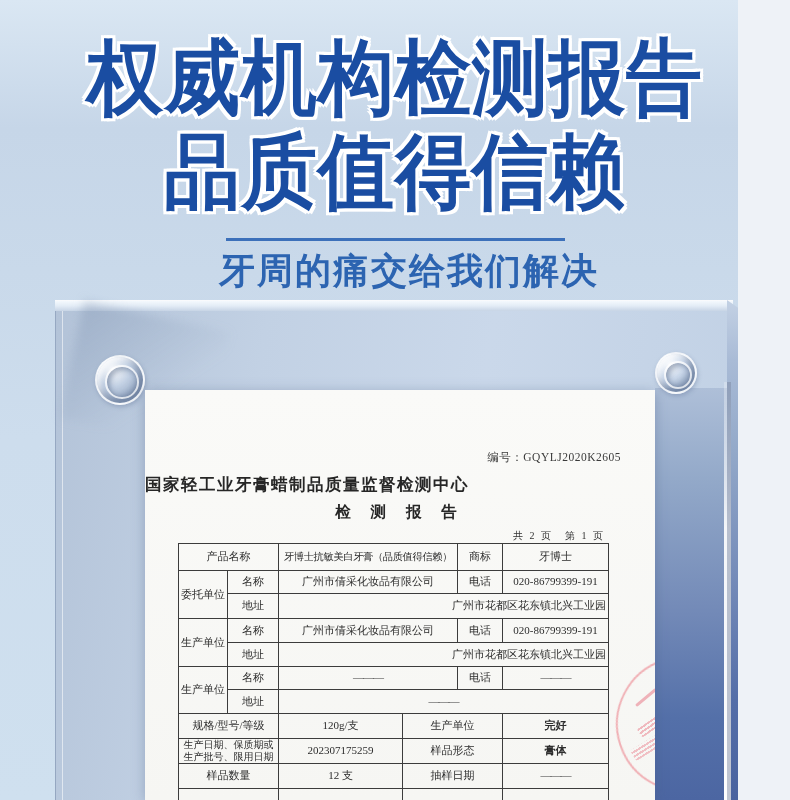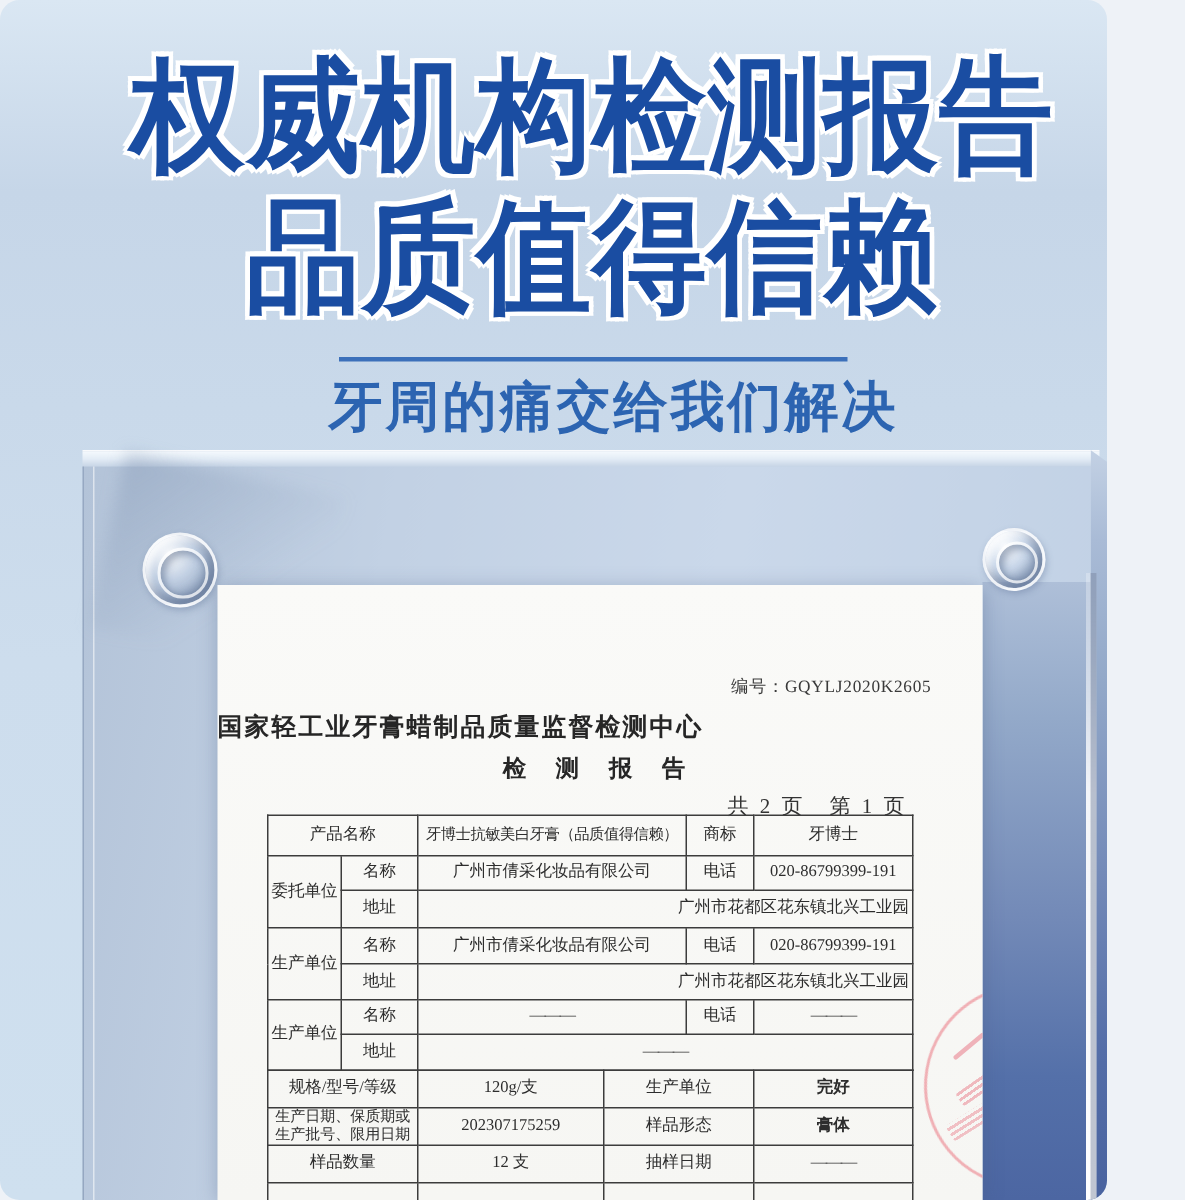--- a/index.html
+++ b/index.html
@@ -1,20 +1,19 @@
 <!DOCTYPE html>
 <html><head>
 <meta charset="utf-8">
 <style>
   html,body{margin:0;padding:0;background:#eef2f7;}
   .stage{
     position:relative;width:738px;height:800px;overflow:hidden;
     font-family:"Liberation Sans","DejaVu Sans",sans-serif;
     background:linear-gradient(180deg,#dae7f3 0%,#c6d6e8 16%,#c9d9ea 34%,#cddded 55%,#cfe0ef 100%);
-    border-radius:13px;
   }
   
   .headline{
     position:absolute;left:0;width:790px;text-align:center;
     font-weight:900;font-size:76px;line-height:92px;letter-spacing:1px;
     color:#1a4da2;transform:scaleY(1.08);
     text-shadow:-3px -3px 0 #fff,-3px 0 0 #fff,-3px 3px 0 #fff,0 -3px 0 #fff,
                  0 3px 0 #fff,3px -3px 0 #fff,3px 0 0 #fff,3px 3px 0 #fff;
     white-space:nowrap;
   }
@@ -78,21 +77,21 @@
     position:absolute;left:145px;top:390px;width:510px;height:410px;overflow:hidden;
     background:linear-gradient(180deg,#fafaf8 0%,#f6f6f3 100%);
     box-shadow:0 2px 12px rgba(70,90,130,.35);
     font-family:"Liberation Serif","DejaVu Serif",serif;color:#2e2e2e;
   }
   .doc-no{position:absolute;right:34px;top:60px;font-size:11.5px;letter-spacing:.5px;color:#3a3a3a;margin-left:24px;}
   .org-title{position:absolute;left:0;top:84px;width:100%;text-align:left;
     font-size:16.5px;font-weight:700;letter-spacing:1.5px;color:#262626;white-space:nowrap;}
   .report-title{position:absolute;left:0;top:112px;width:100%;text-align:center;
     font-size:15.5px;font-weight:700;letter-spacing:8px;color:#262626;}
-  .page-info{position:absolute;right:50px;top:139px;font-size:14px;letter-spacing:2px;color:#333;}
+  .page-info{position:absolute;right:50px;top:139px;font-size:10px;letter-spacing:2px;color:#333;}
   
   .tbl{position:absolute;left:33px;border-collapse:collapse;table-layout:fixed;}
   .tbl.upper{top:153px;width:430px;}
   .tbl.lower{top:323px;width:430px;}
   .tbl td{
     border:1px solid #3c3c3c;padding:0 2px;text-align:center;vertical-align:middle;
     font-size:11px;line-height:1.2;color:#2d2d2d;font-weight:500;
     overflow:hidden;white-space:nowrap;
   }
   .tbl td.left{text-align:right;padding-left:8px;}

